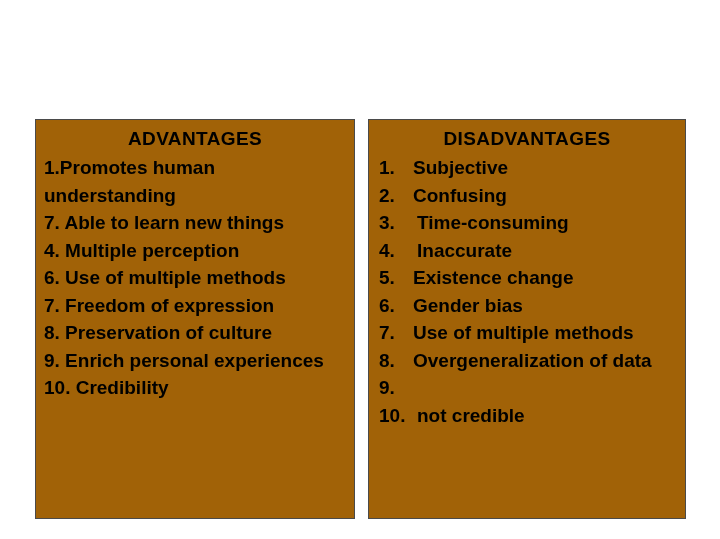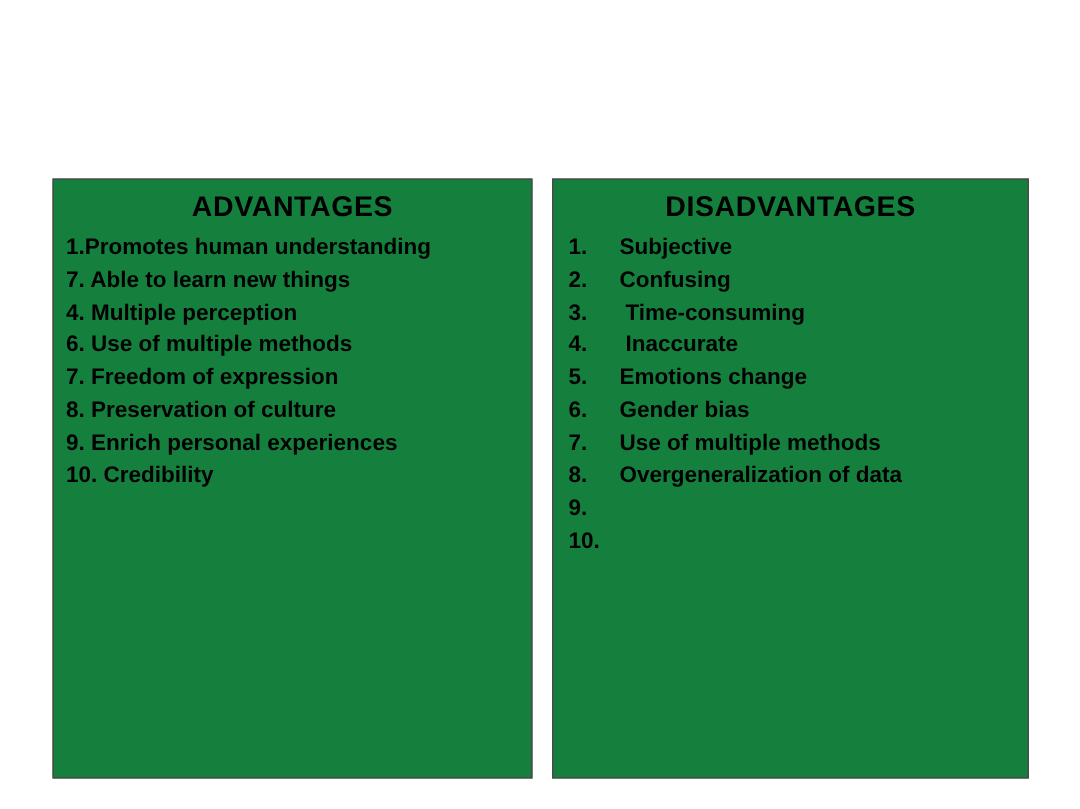--- a/index.html
+++ b/index.html
@@ -16,21 +16,21 @@
   }
   .canvas {
     position: relative;
     width: 720px;
     height: 539px;
   }
   .panel {
     position: absolute;
     box-sizing: border-box;
     border: 1px solid #4a4a4a;
-    background: #15803d;
+    background: #a16207;
     top: 119px;
     height: 400px;
     padding: 6px 0 0 0;
   }
   .panel-advantages {
     left: 35px;
     width: 320px;
   }
   .panel-disadvantages {
     left: 368px;
@@ -42,21 +42,21 @@
     font-size: 19px;
     letter-spacing: 0.4px;
     margin: 2px 0 4px 0;
   }
   .list {
     list-style: none;
     margin: 0;
     padding: 0 6px 0 8px;
   }
   .list li {
-    font-size: 15px;
+    font-size: 19px;
     font-weight: bold;
     line-height: 1.45;
     display: block;
   }
   .list-disadvantages li {
     display: flex;
     align-items: flex-start;
     padding-left: 2px;
   }
   .num {
@@ -108,36 +108,37 @@
       <li>
         <span class="num">3.</span>
         <span class="txt underline indent">Time-consuming</span>
       </li>
       <li>
         <span class="num">4.</span>
         <span class="txt indent">Inaccurate</span>
       </li>
       <li>
         <span class="num">5.</span>
-        <span class="txt">Emotions change</span>
+        <span class="txt">Existence change</span>
       </li>
       <li>
         <span class="num">6.</span>
         <span class="txt">Gender bias</span>
       </li>
       <li>
         <span class="num">7.</span>
         <span class="txt">Use of multiple methods</span>
       </li>
       <li>
         <span class="num">8.</span>
         <span class="txt">Overgeneralization of data</span>
       </li>
       <li>
         <span class="num">9.</span>
       </li>
       <li>
         <span class="num">10.</span>
+        <span class="txt indent">not credible</span>
       </li>
     </ul>
   </div>
 
 </div>
 
 </body></html>

